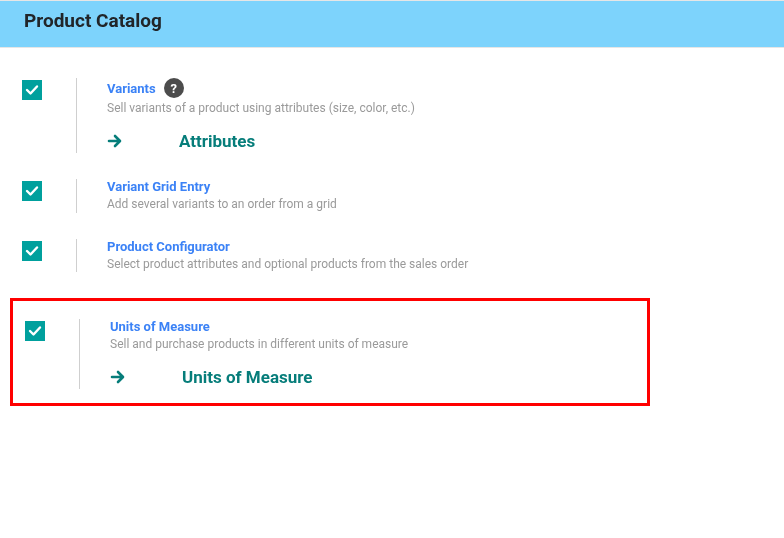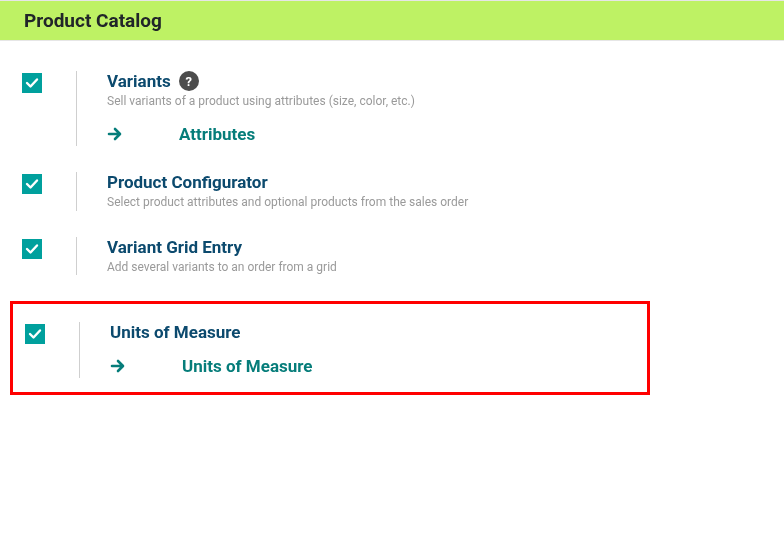--- a/index.html
+++ b/index.html
@@ -5,24 +5,24 @@
   * { box-sizing: border-box; }
   html, body {
     margin: 0; padding: 0;
     font-family: -apple-system, BlinkMacSystemFont, "Segoe UI", Roboto, "Helvetica Neue", Arial, sans-serif;
     background: #ffffff;
     color: #212529;
     font-size: 16px;
   }
   .page { width: 784px; }
   .section-header {
-    background: #bef264;
+    background: #7dd3fc;
     border-bottom: 1px solid #e6e6e6;
     border-top: 1px solid #e6e6e6;
-    padding: 8px 0 8px 24px;
+    padding: 8px 0 15px 24px;
   }
   .section-title {
     font-size: 19px;
     font-weight: 700;
     color: #212529;
   }
   .settings-body {
     padding: 14px 10px 24px 10px;
   }
   .setting {
@@ -48,22 +48,22 @@
     align-self: stretch;
     background: #cfcfcf;
     margin: 0 30px 0 34px;
   }
   .setting-content { flex: 1; padding-right: 20px; }
   .setting-title-row {
     display: flex; align-items: center;
   }
   .setting-title {
     font-weight: 700;
-    color: #0c4a6e;
-    font-size: 17px;
+    color: #3b82f6;
+    font-size: 13px;
     margin-right: 8px;
   }
   .setting-desc {
     color: #9a9a9a;
     font-size: 12px;
     margin-top: 2px;
     line-height: 1.4;
   }
   .link-row {
     display: inline-flex;
@@ -134,53 +134,54 @@
 
     <div class="setting">
       <span class="checkbox">
         <svg width="14" height="14" viewBox="0 0 14 14">
           <path d="M2 7 L5.5 10.5 L12 3.5" stroke="#ffffff" stroke-width="2.4" fill="none" stroke-linecap="round" stroke-linejoin="round"></path>
         </svg>
       </span>
       <span class="vline"></span>
       <div class="setting-content">
         <div class="setting-title-row">
-          <span class="setting-title">Product Configurator</span>
+          <span class="setting-title">Variant Grid Entry</span>
         </div>
-        <div class="setting-desc">Select product attributes and optional products from the sales order</div>
+        <div class="setting-desc">Add several variants to an order from a grid</div>
       </div>
     </div>
 
     <div class="setting">
       <span class="checkbox">
         <svg width="14" height="14" viewBox="0 0 14 14">
           <path d="M2 7 L5.5 10.5 L12 3.5" stroke="#ffffff" stroke-width="2.4" fill="none" stroke-linecap="round" stroke-linejoin="round"></path>
         </svg>
       </span>
       <span class="vline"></span>
       <div class="setting-content">
         <div class="setting-title-row">
-          <span class="setting-title">Variant Grid Entry</span>
+          <span class="setting-title">Product Configurator</span>
         </div>
-        <div class="setting-desc">Add several variants to an order from a grid</div>
+        <div class="setting-desc">Select product attributes and optional products from the sales order</div>
       </div>
     </div>
 
     <div class="highlight-box">
       <div class="setting">
         <span class="checkbox">
           <svg width="14" height="14" viewBox="0 0 14 14">
             <path d="M2 7 L5.5 10.5 L12 3.5" stroke="#ffffff" stroke-width="2.4" fill="none" stroke-linecap="round" stroke-linejoin="round"></path>
           </svg>
         </span>
         <span class="vline"></span>
         <div class="setting-content">
           <div class="setting-title-row">
             <span class="setting-title">Units of Measure</span>
           </div>
+          <div class="setting-desc">Sell and purchase products in different units of measure</div>
           <div class="link-row">
             <svg width="16" height="16" viewBox="0 0 16 16">
               <path d="M2 8 H12 M8 3 L13 8 L8 13" stroke="#067d7a" stroke-width="2.6" fill="none" stroke-linecap="round" stroke-linejoin="round"></path>
             </svg>
             <span class="link-text">Units of Measure</span>
           </div>
         </div>
       </div>
     </div>
 

